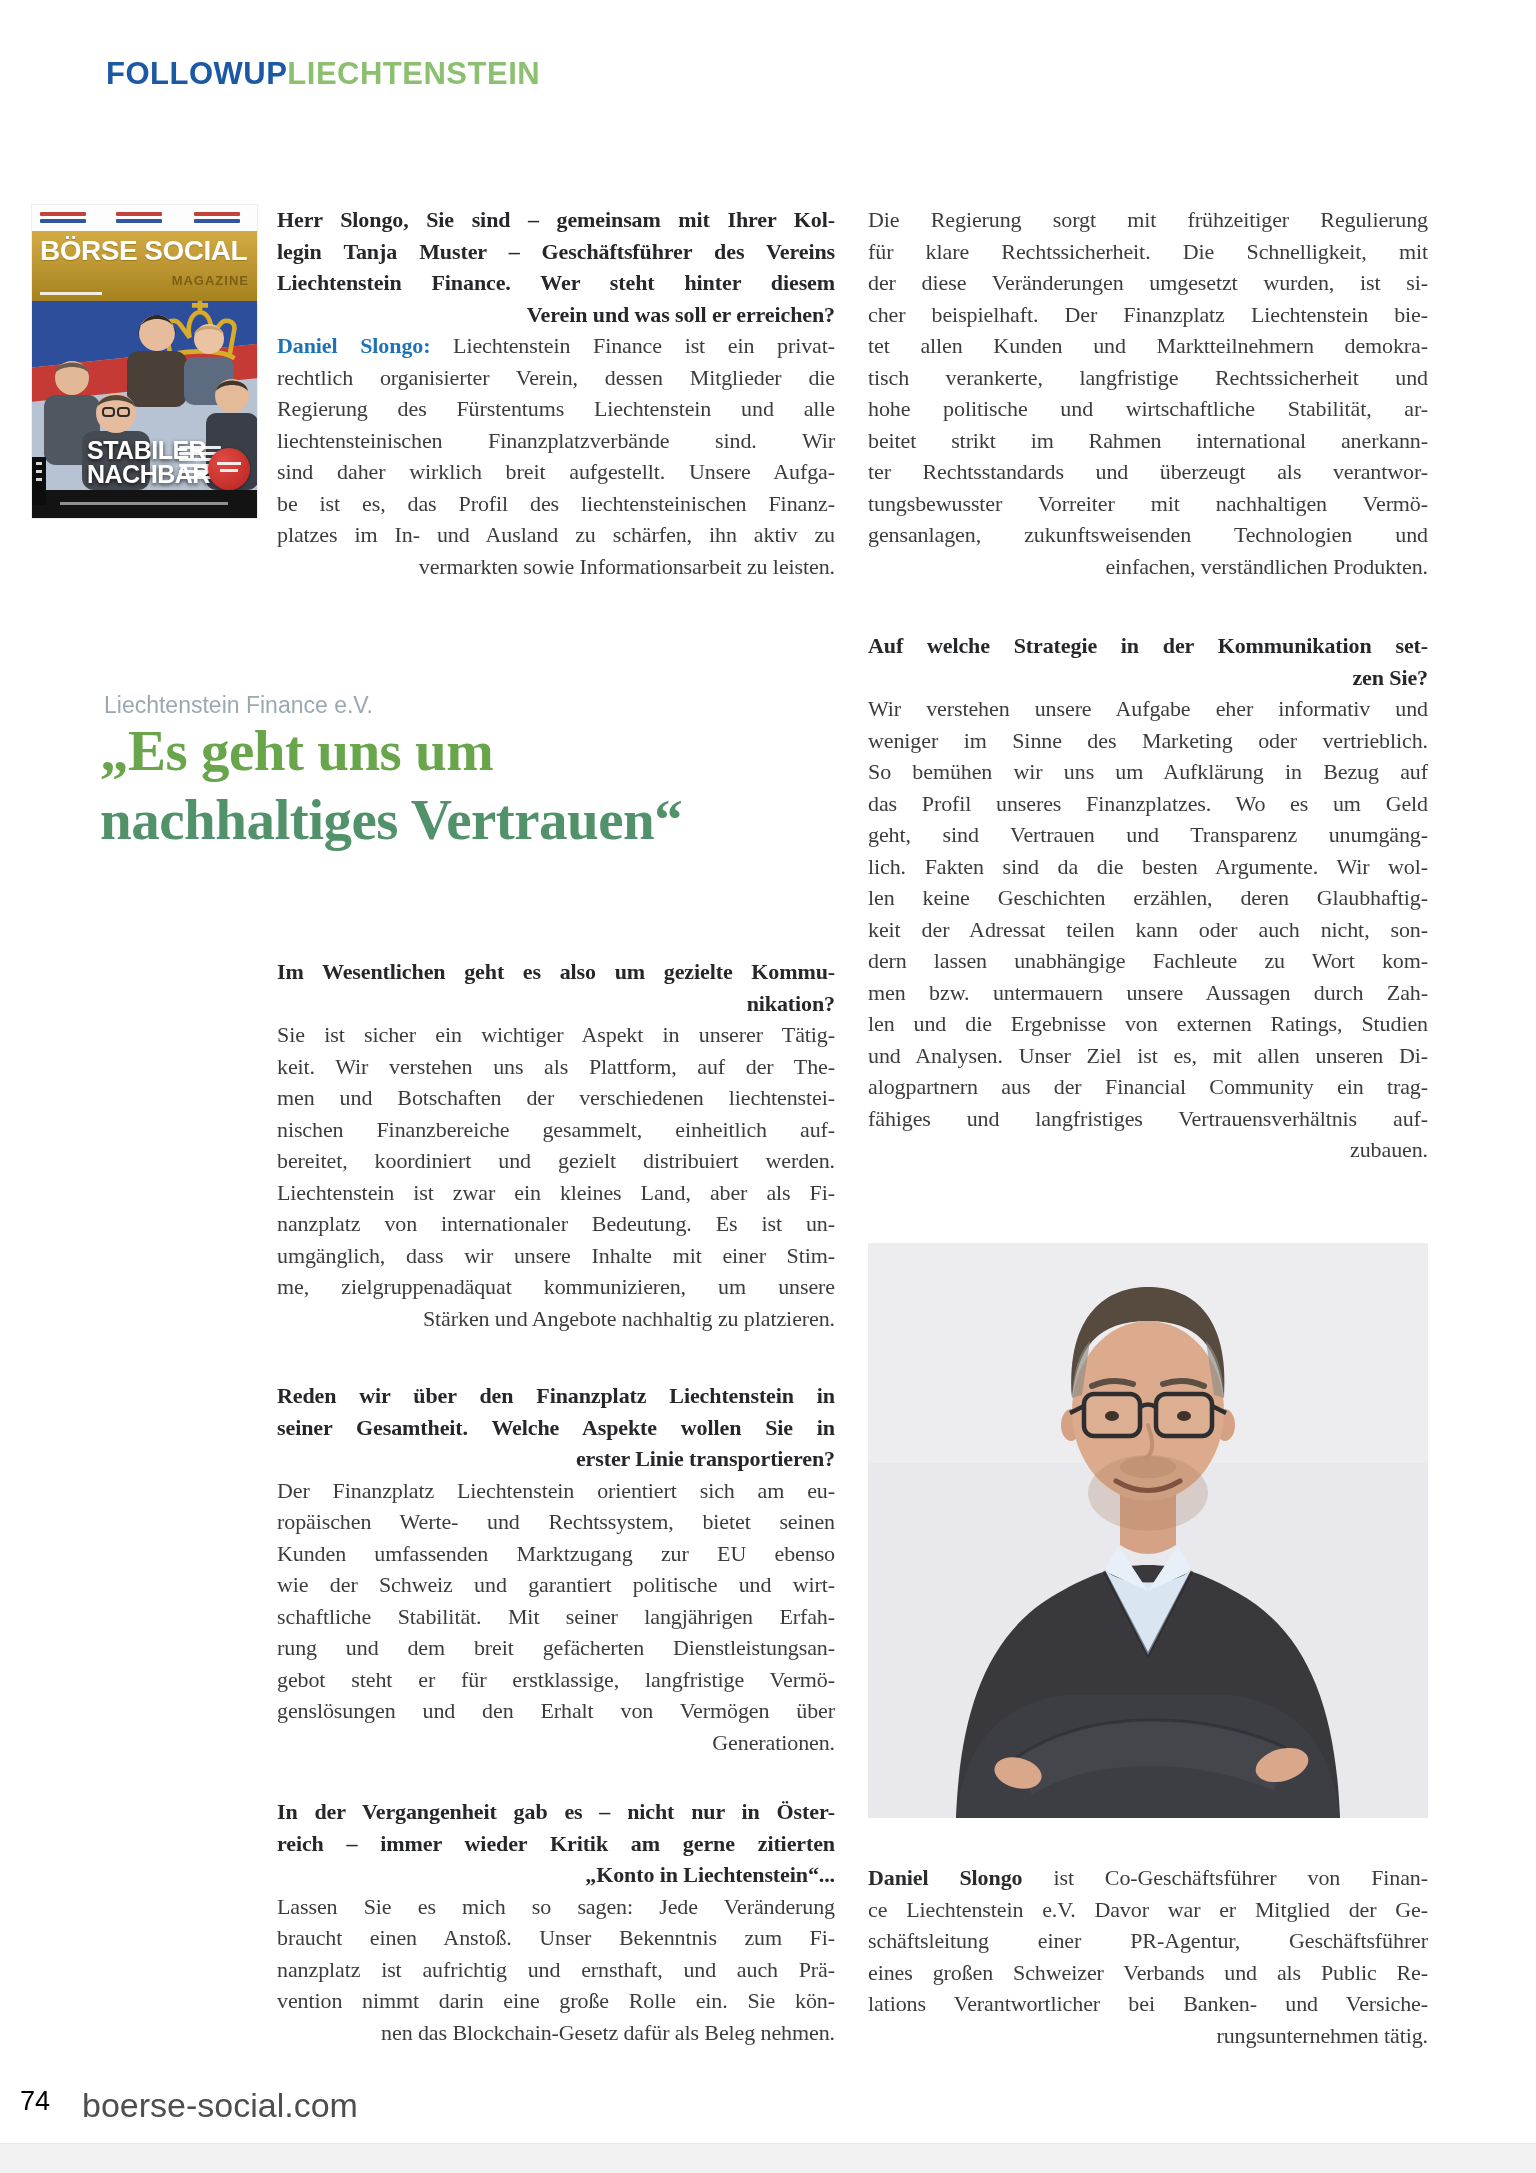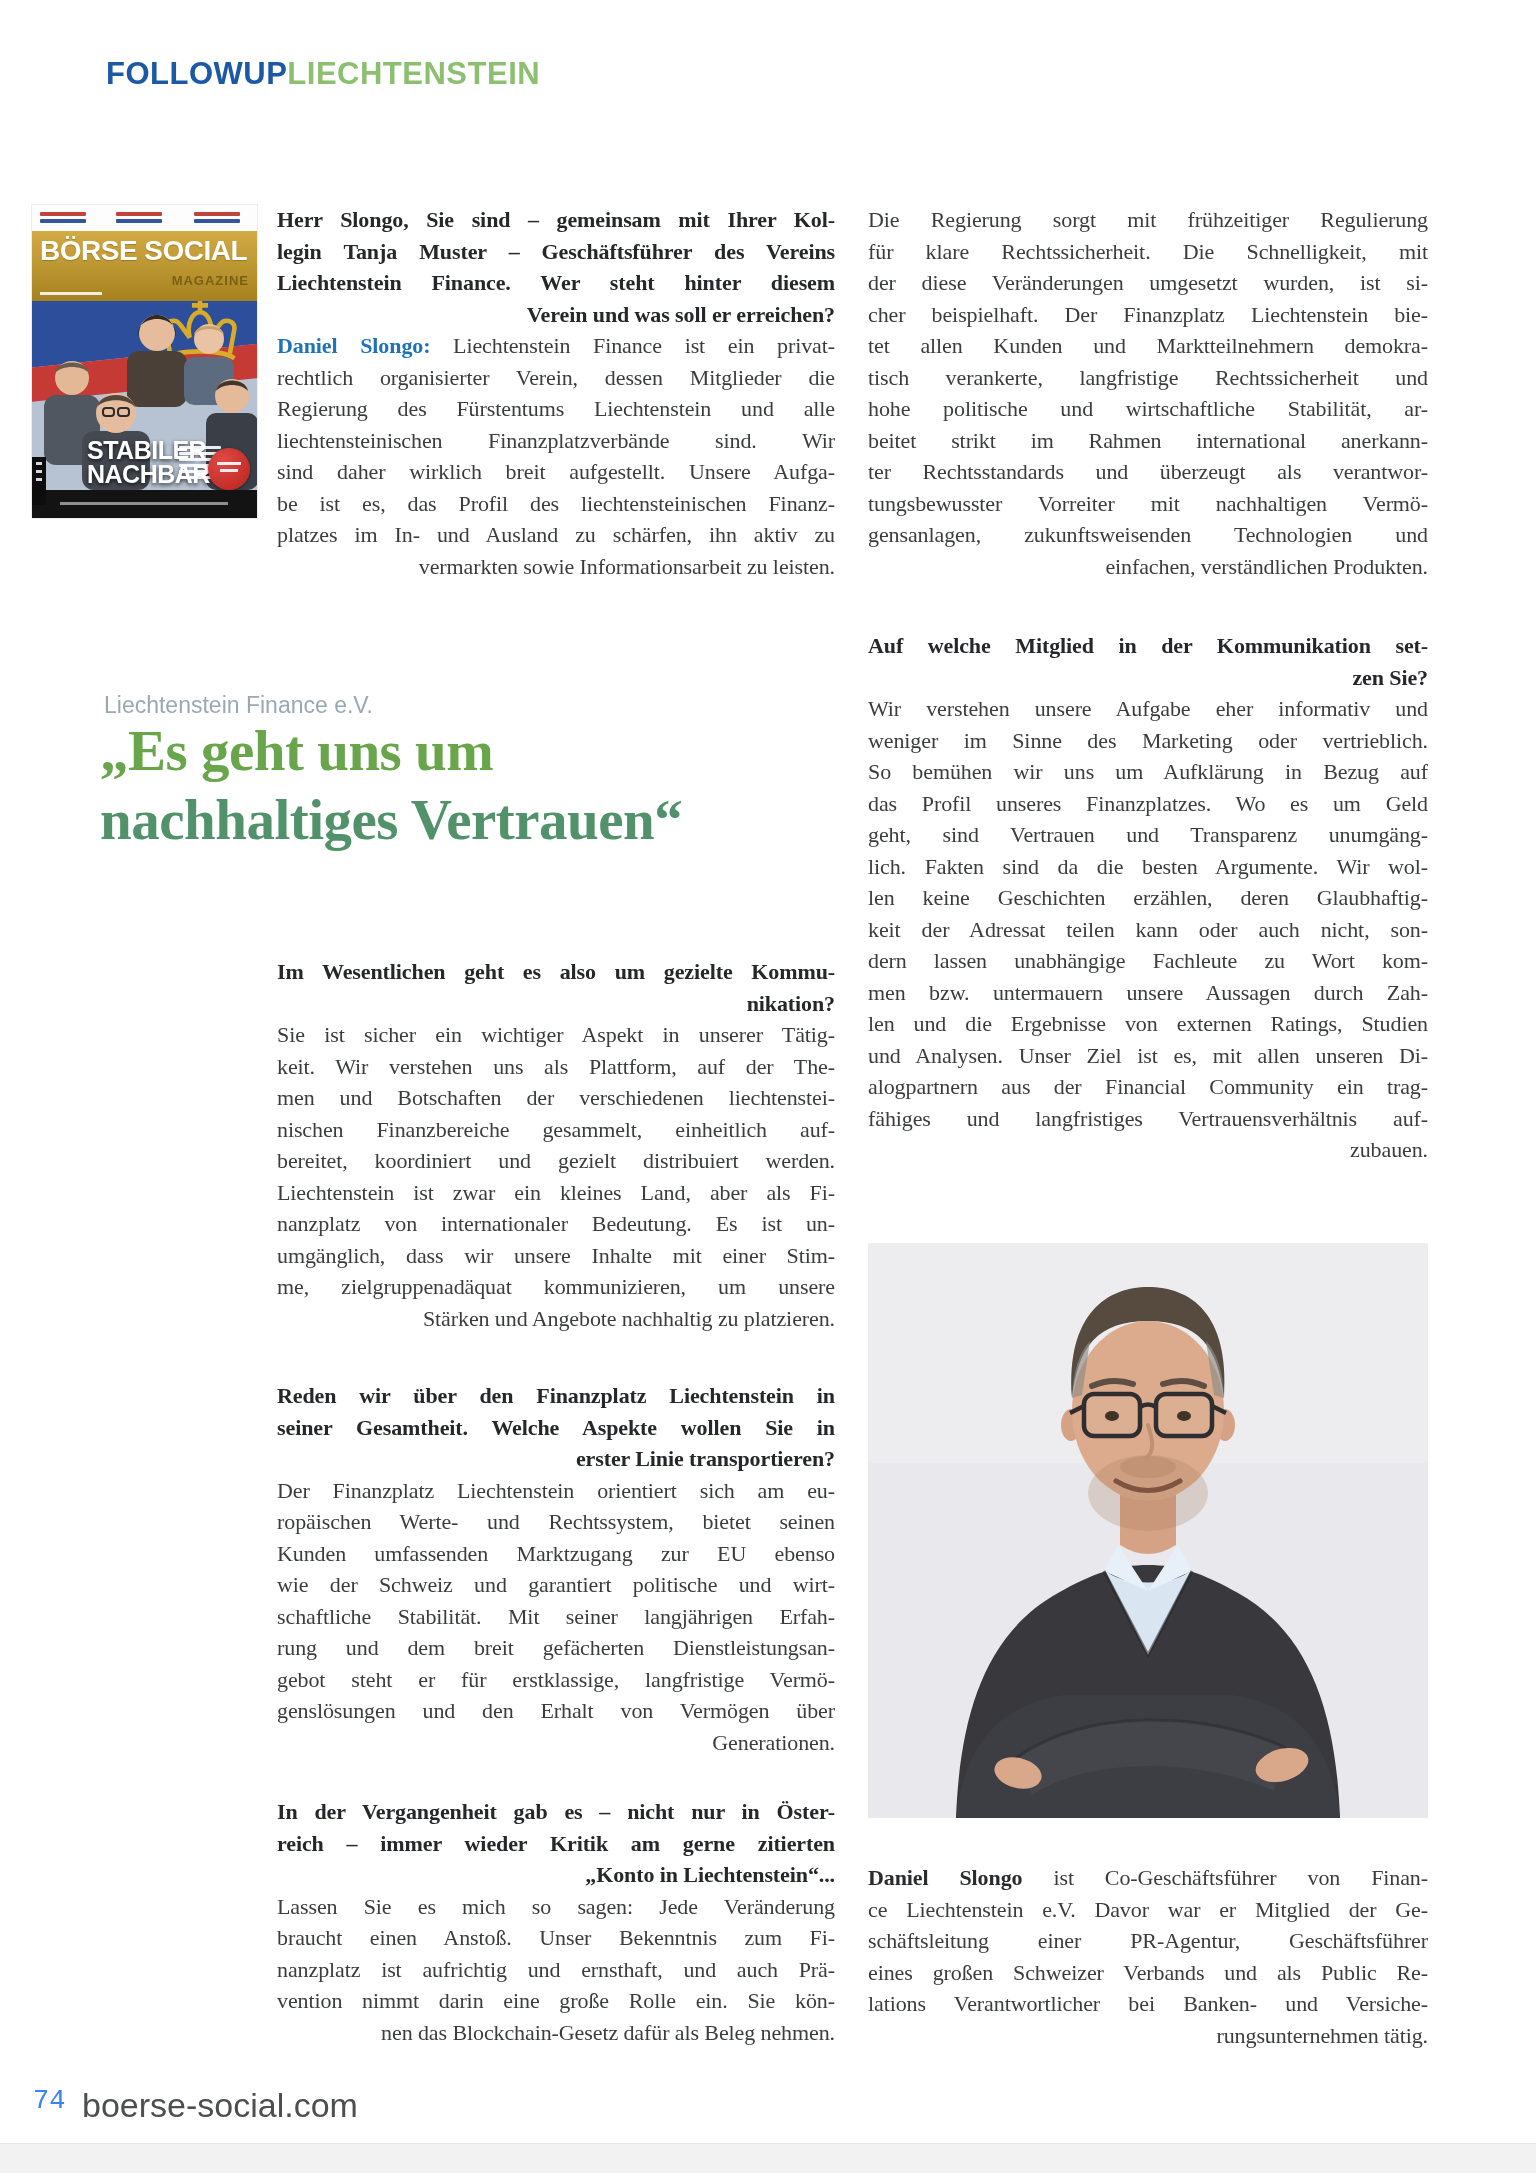--- a/index.html
+++ b/index.html
@@ -63,22 +63,22 @@
   .spine i { display:block; width:6px; height:3px; background:#d9d9d9; margin:5px auto 0; }
 
   
   .photo { position:absolute; left:868px; top:1243px; width:560px; height:575px; background:#e9e9ec; overflow:hidden; }
 
   
   .caption { position:absolute; left:868px; top:1862px; width:560px; }
   .caption .lead { font-weight:700; color:#2a2b2d; }
 
   
-  .footer-num  { position:absolute; left:33px; top:2086px; font-family:Liberation Mono, monospace;
-                 font-size:27px; color:#3b82f6; }
+  .footer-num  { position:absolute; left:20px; top:2086px; font-family:Liberation Sans, sans-serif;
+                 font-size:27px; color:#000000; }
   .footer-site { position:absolute; left:82px; top:2086px; font-family:"Liberation Sans",sans-serif;
                  font-size:34px; color:#4d4e50; }
   .bottom-strip { position:absolute; left:0; top:2143px; width:1536px; height:30px; background:#f2f2f3;
                   border-top:1px solid #e7e7e9; }
 </style>
 </head>
 <body>
 
 <div class="page">
 
@@ -261,21 +261,21 @@
         <div class="ln">tet allen Kunden und Marktteilnehmern demokra-</div>
         <div class="ln">tisch verankerte, langfristige Rechtssicherheit und</div>
         <div class="ln">hohe politische und wirtschaftliche Stabilität, ar-</div>
         <div class="ln">beitet strikt im Rahmen international anerkann-</div>
         <div class="ln">ter Rechtsstandards und überzeugt als verantwor-</div>
         <div class="ln">tungsbewusster Vorreiter mit nachhaltigen Vermö-</div>
         <div class="ln">gensanlagen, zukunftsweisenden Technologien und</div>
         <div class="ln last">einfachen, verständlichen Produkten.</div>
       </div>
     <div class="q gap48">
-        <div class="ln">Auf welche Mitglied in der Kommunikation set-</div>
+        <div class="ln">Auf welche Strategie in der Kommunikation set-</div>
         <div class="ln last">zen Sie?</div>
       </div>
     <div>
         <div class="ln">Wir verstehen unsere Aufgabe eher informativ und</div>
         <div class="ln">weniger im Sinne des Marketing oder vertrieblich.</div>
         <div class="ln">So bemühen wir uns um Aufklärung in Bezug auf</div>
         <div class="ln">das Profil unseres Finanzplatzes. Wo es um Geld</div>
         <div class="ln">geht, sind Vertrauen und Transparenz unumgäng-</div>
         <div class="ln">lich. Fakten sind da die besten Argumente. Wir wol-</div>
         <div class="ln">len keine Geschichten erzählen, deren Glaubhaftig-</div>

